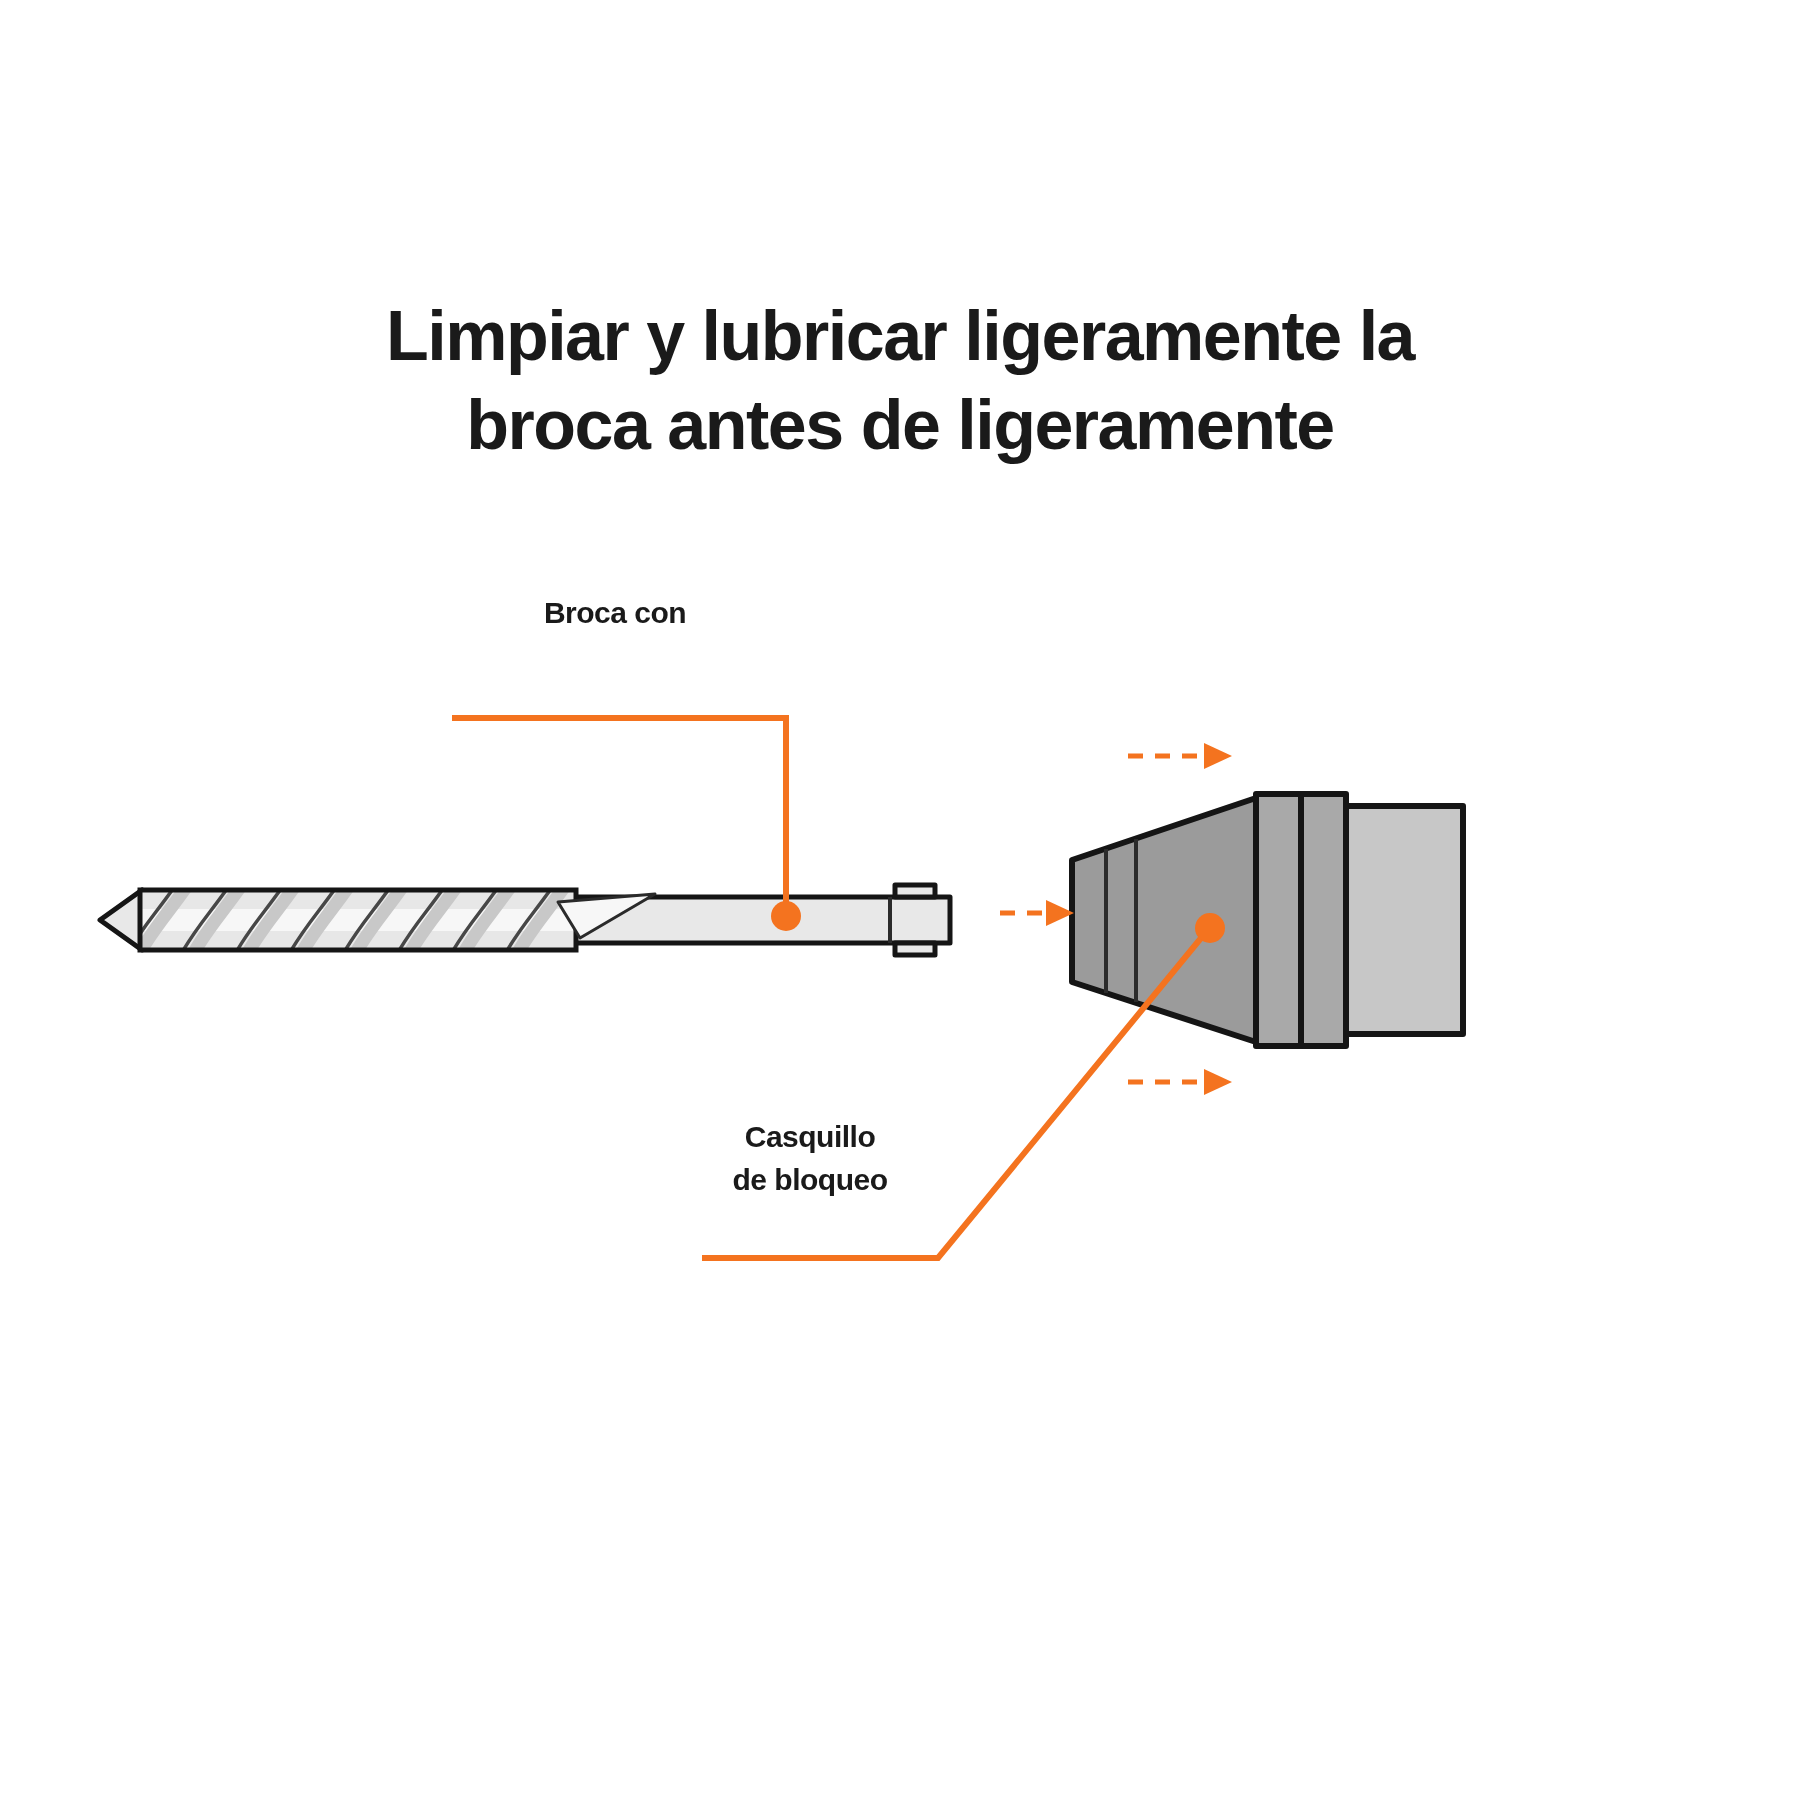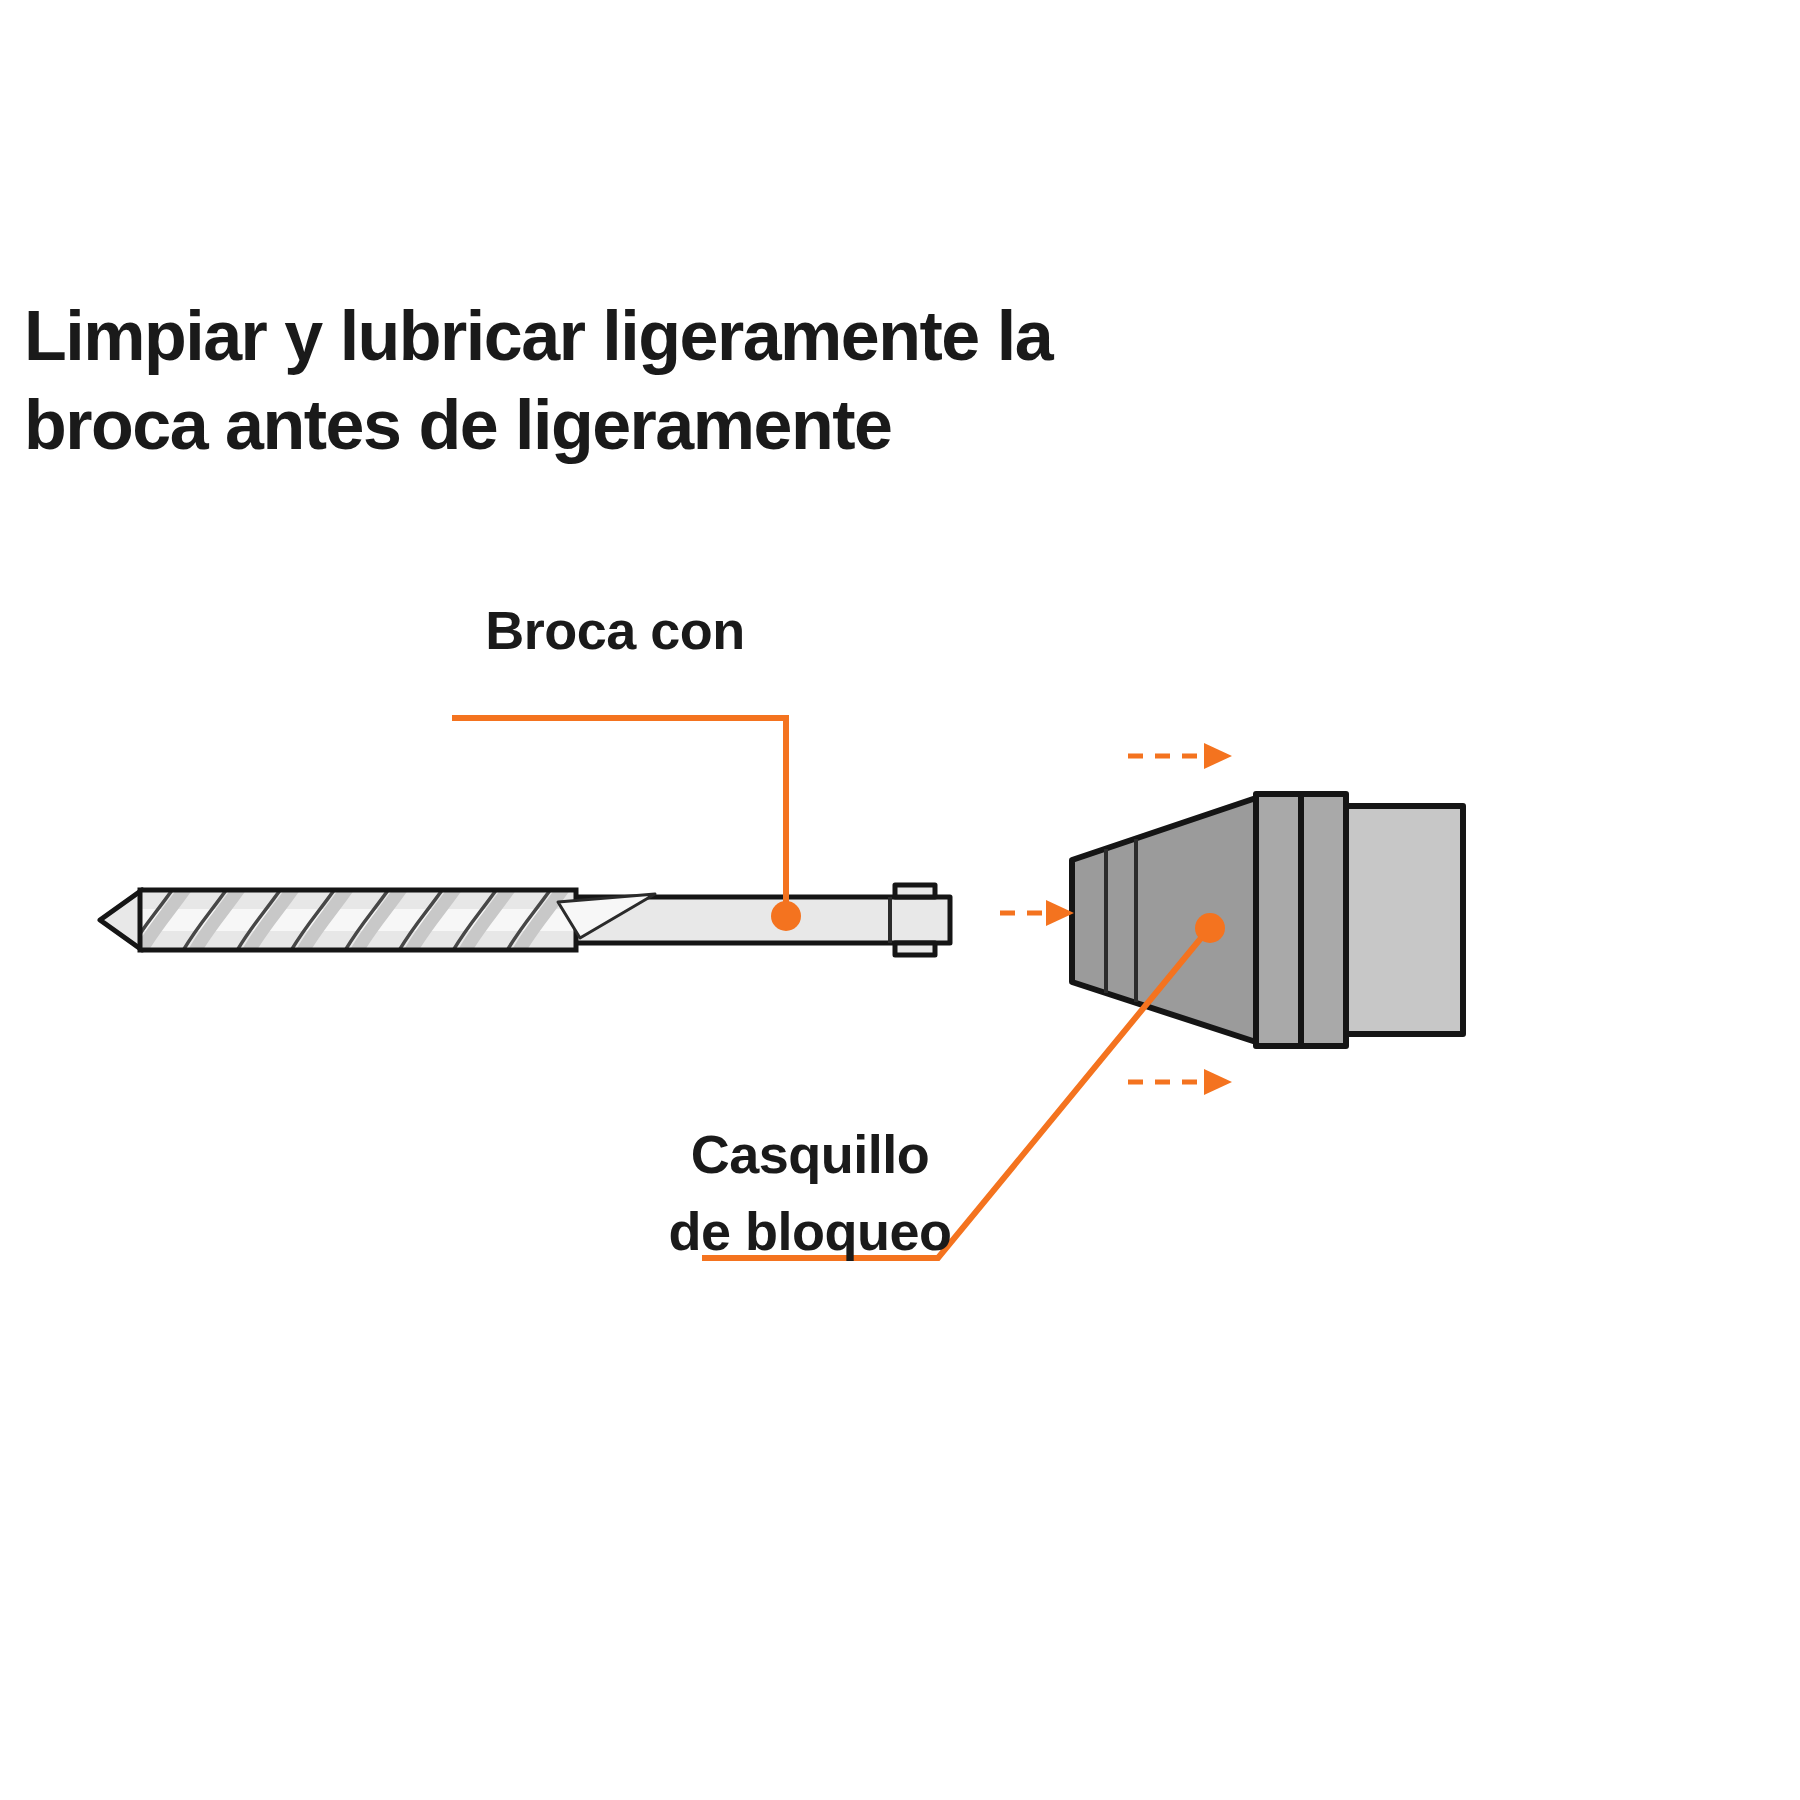--- a/index.html
+++ b/index.html
@@ -12,26 +12,26 @@
     --chuck-light:#C7C7C7;
     --bg:#FFFFFF;
   }
   html,body{margin:0;padding:0;background:var(--bg);}
   .stage{
     position:relative;width:1800px;height:1800px;background:var(--bg);
     font-family:"Liberation Sans", sans-serif;overflow:hidden;
   }
   .title{
     position:absolute;top:292px;left:0;right:0;
-    text-align:left;color:var(--ink);
-    font-size:70px;font-weight:700;line-height:1.27;letter-spacing:-1.5px;padding-left:24px;
+    text-align:center;color:var(--ink);
+    font-size:70px;font-weight:700;line-height:1.27;letter-spacing:-1.5px;
   }
   .callout{
     position:absolute;color:var(--ink);text-align:center;
-    font-size:54px;font-weight:700;line-height:1.42;letter-spacing:-0.5px;
+    font-size:30px;font-weight:700;line-height:1.42;letter-spacing:-0.5px;
   }
   .callout-bit{top:592px;left:440px;width:350px;}
   .callout-sleeve{top:1116px;left:655px;width:310px;}
   svg.diagram{position:absolute;top:0;left:0;}
 
   
   .ol        {stroke:var(--outline);stroke-width:6;}
   .ol-thin   {stroke:#2B2B2B;stroke-width:4;}
   .bit-part  {fill:var(--bit-fill);stroke:var(--outline);stroke-width:5;stroke-linejoin:round;}
   .bit-outline{fill:none;stroke:var(--outline);stroke-width:5;}

